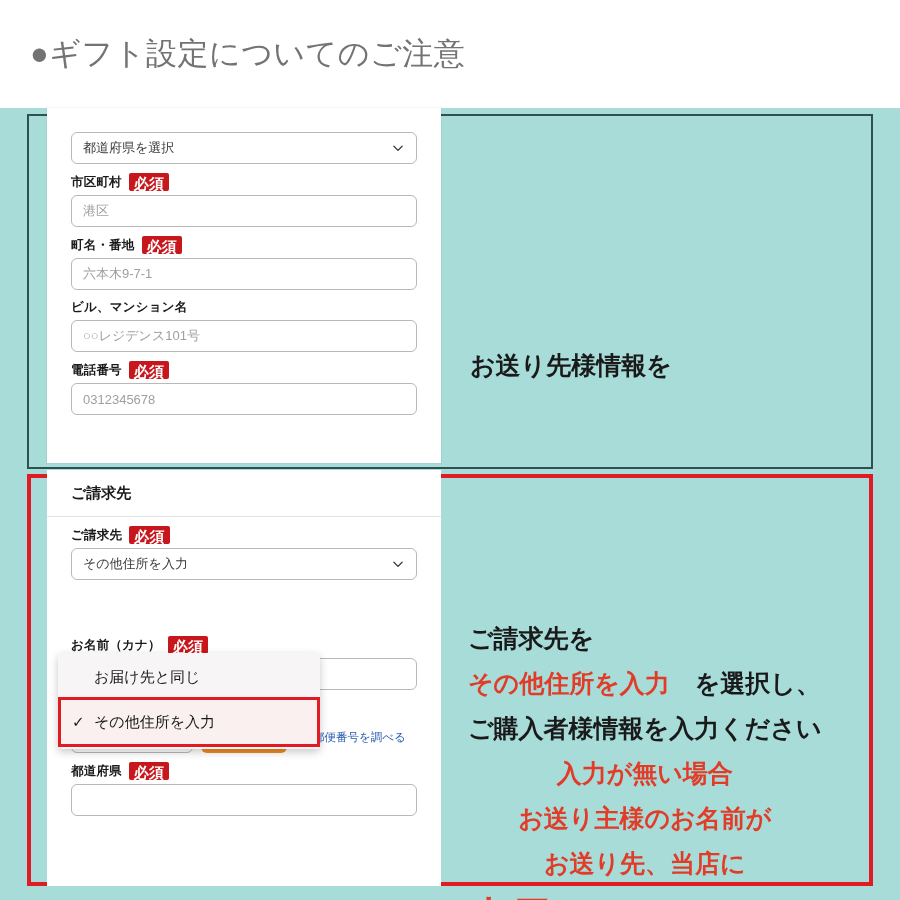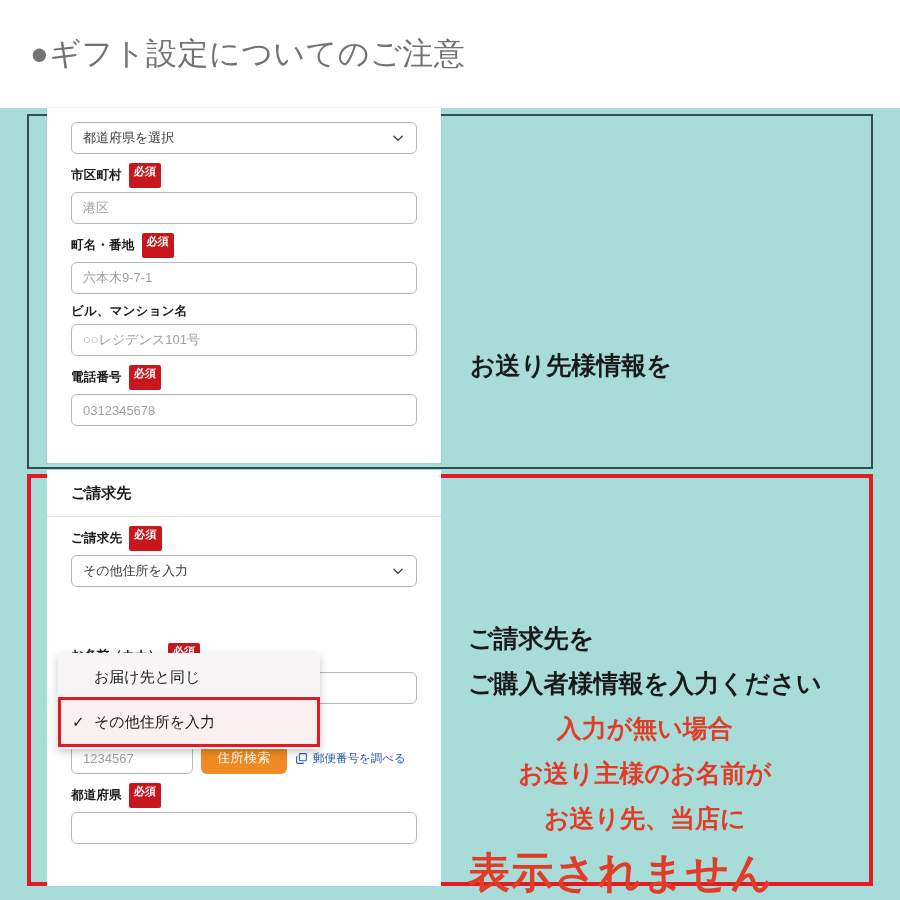--- a/index.html
+++ b/index.html
@@ -115,24 +115,24 @@
     font-weight: bold;
     color: #1a1a1a;
     margin: 9px 0 4px 0;
     letter-spacing: 0.2px;
   }
   .badge-required {
     display: inline-block;
     margin-left: 7px;
     background: #c8161d;
     color: #ffffff;
-    font-size: 11px;
+    font-size: 15px;
     font-weight: bold;
     line-height: 1;
-    padding: 3px 5px 11px 5px;
+    padding: 3px 5px 0 5px;
     border-radius: 2px;
     letter-spacing: 0.3px;
   }
 
   .input-box {
     box-sizing: border-box;
     width: 100%;
     height: 32px;
     border: 1px solid #b8b8b8;
     border-radius: 6px;
@@ -276,32 +276,33 @@
   <div class="callout callout-shipping"></div>
 
   <div class="callout callout-billing"></div>
 
   <div class="annotation ann-shipping">
     <span class="ann-line">お送り先様情報を</span>
   </div>
 
   <div class="annotation ann-billing">
     <span class="ann-line">ご請求先を</span>
+    <span class="ann-line"><span class="ann-inline-red">その他住所を入力</span><span>　を選択し、</span></span>
     <span class="ann-line">ご購入者様情報を入力ください</span>
     <span class="ann-line red">入力が無い場合</span>
     <span class="ann-line red">お送り主様のお名前が</span>
     <span class="ann-line red">お送り先、当店に</span>
     <span class="ann-line big">表示されません</span>
   </div>
 </div>
 
 <div class="form-panel form-panel-shipping">
   <div class="form-inner">
 
-    <div class="field" style="margin-top:14px;">
+    <div class="field" style="margin-top:24px;">
       <div class="input-box select">
         <span class="sel-text">都道府県を選択</span>
         <span class="chev">
           <svg viewBox="0 0 24 24" fill="none" stroke="currentColor" stroke-width="2.2" stroke-linecap="round" stroke-linejoin="round">
               <polyline points="5 9 12 16 19 9"></polyline>
             </svg>
         </span>
       </div>
     </div>
 

